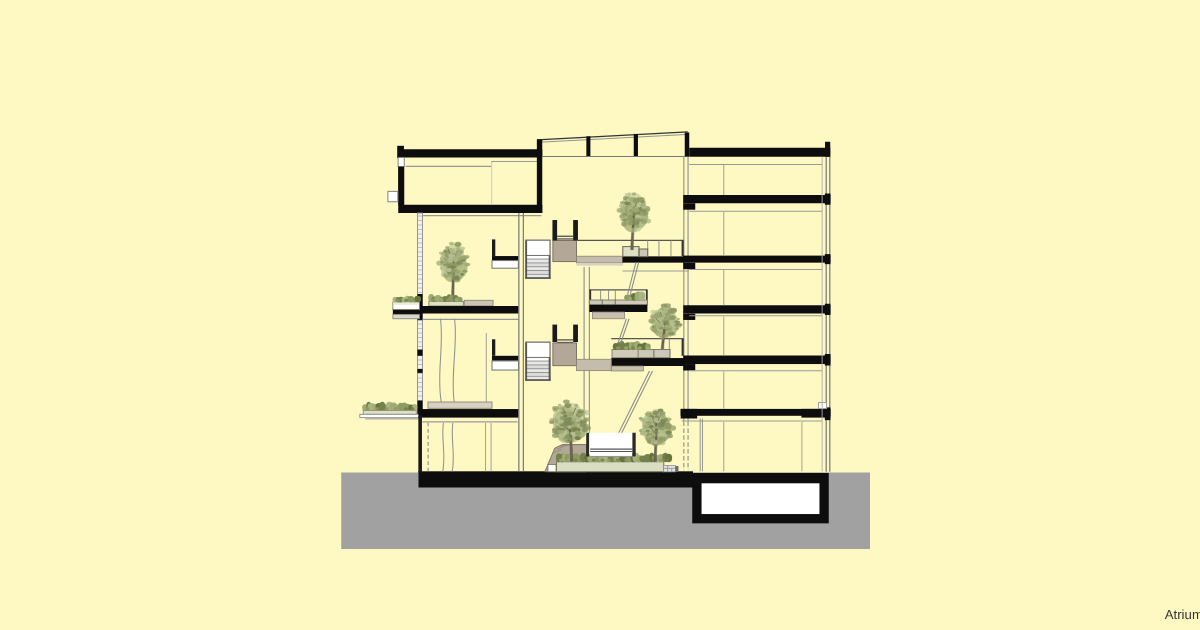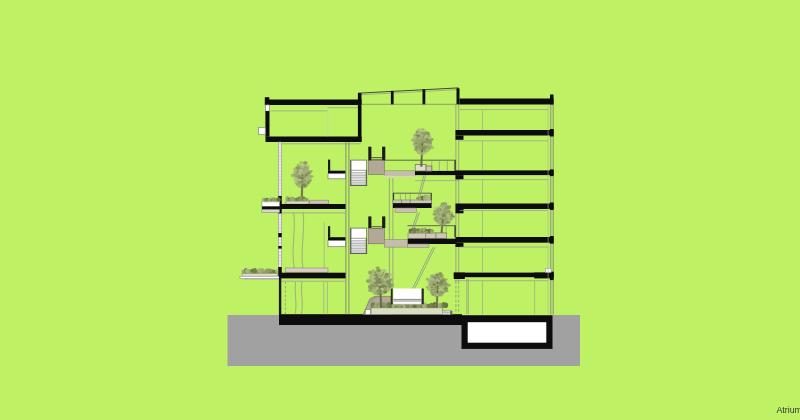--- a/index.html
+++ b/index.html
@@ -1,16 +1,16 @@
 <!DOCTYPE html>
 <html><head>
 <meta charset="utf-8">
 <style>
   html,body { margin:0; padding:0; background:#ffffff; }
-  #canvas { position:relative; width:800px; height:420px; background:#bef264;
+  #canvas { position:relative; width:800px; height:420px; background:#fef9c3;
             font-family:"Liberation Sans", sans-serif; overflow:hidden; }
 </style>
 </head>
 <body>
 <div id="canvas">
 <svg width="800" height="420" viewBox="0 0 800 420">
 
 <g>
         <rect x="227.5" y="315" width="352.5" height="51" fill="#a1a1a1"></rect>
       </g>

